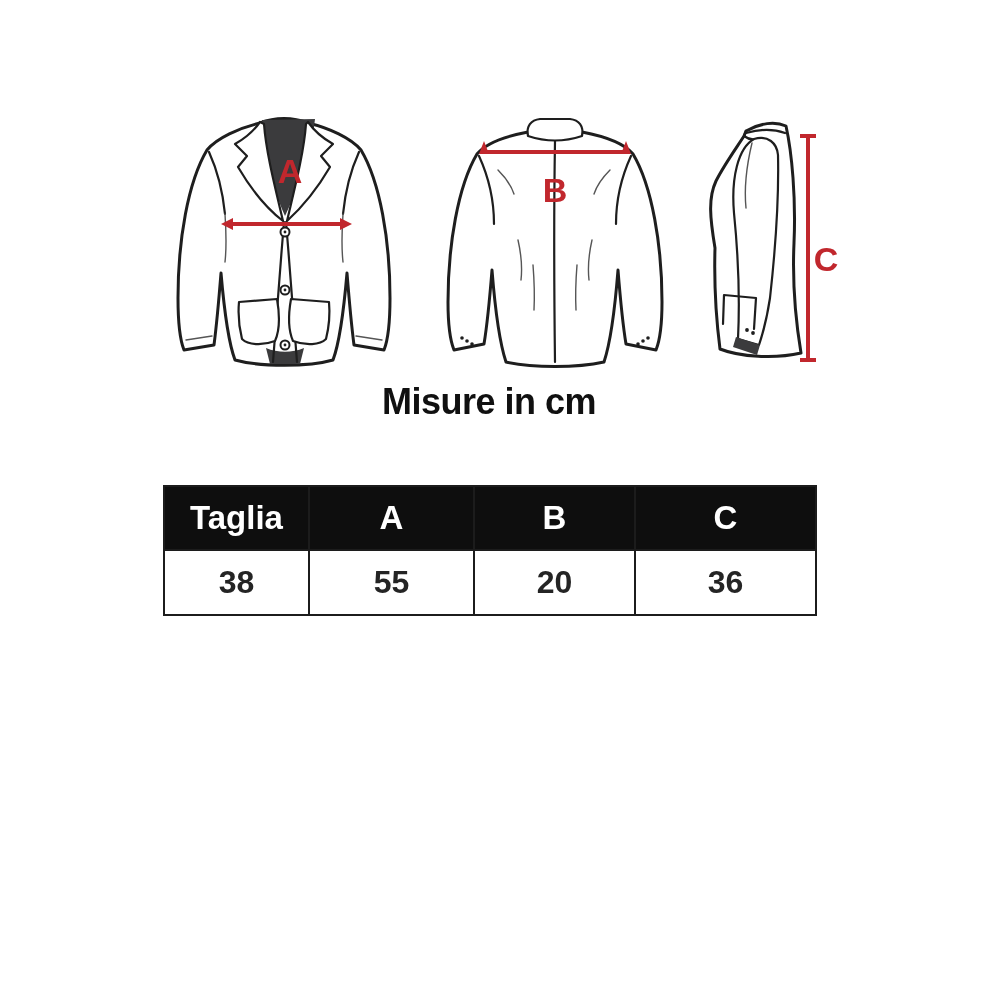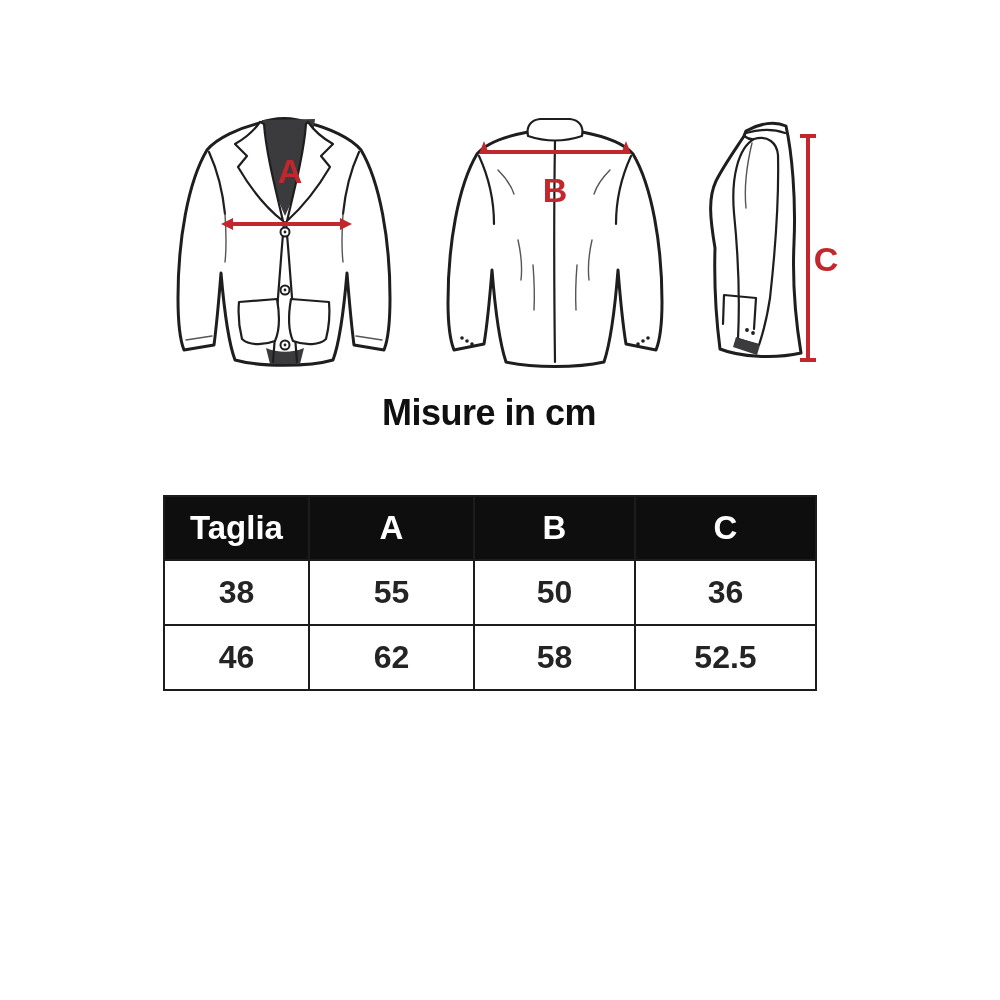--- a/index.html
+++ b/index.html
@@ -32,27 +32,27 @@
   .redfill{fill:var(--accent-red);stroke:none;}
   .mlabel{
     fill:var(--accent-red);
     font-family:"Liberation Sans",sans-serif;
     font-weight:bold;font-size:34px;text-anchor:middle;
   }
   .btnc{fill:#ffffff;stroke:var(--line-art);stroke-width:2;}
   .btnd{fill:var(--line-art);stroke:none;}
 
   .title{
-    position:absolute;left:163px;top:395px;width:652px;
+    position:absolute;left:163px;top:384px;width:652px;
     text-align:center;font-size:36px;font-weight:bold;color:#101010;
     letter-spacing:-0.5px;line-height:1;
   }
 
   table.size-table{
-    position:absolute;left:163px;top:495px;width:652px;
+    position:absolute;left:163px;top:485px;width:652px;
     border-collapse:collapse;table-layout:fixed;
   }
   .size-table th{
     background:var(--table-header-bg);color:var(--table-header-text);
     font-size:33px;font-weight:bold;text-align:center;
     border:2px solid var(--table-border);height:62px;padding:0;
   }
   .size-table td{
     background:#ffffff;color:var(--table-text);
     font-size:32px;font-weight:bold;text-align:center;
@@ -172,25 +172,19 @@
         <th>Taglia</th>
         <th>A</th>
         <th>B</th>
         <th>C</th>
       </tr>
     </thead>
     <tbody>
       <tr>
         <td>38</td>
         <td>55</td>
-        <td>50</td>
+        <td>20</td>
         <td>36</td>
-      </tr>
-      <tr>
-        <td>46</td>
-        <td>62</td>
-        <td>58</td>
-        <td>52.5</td>
       </tr>
     </tbody>
   </table>
 
 </div>
 
 </body></html>

